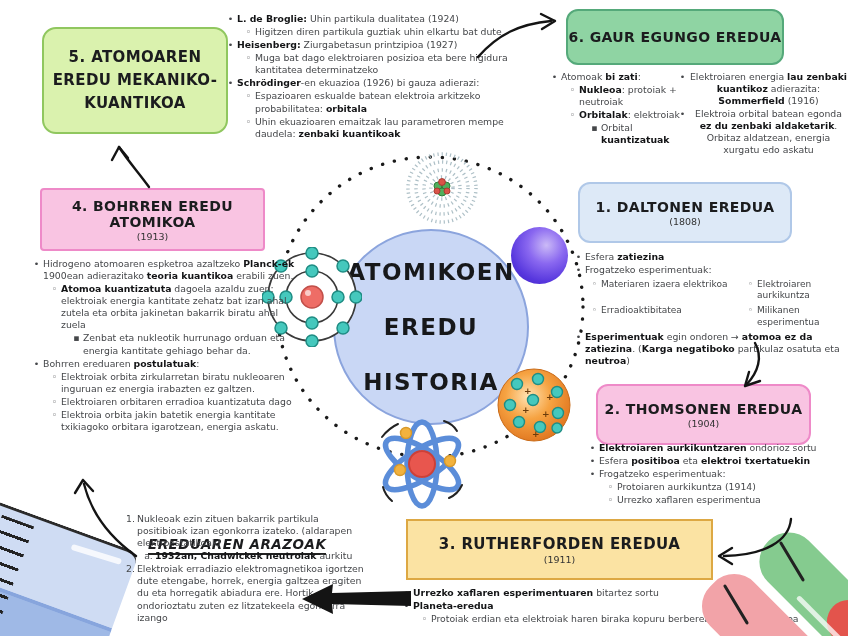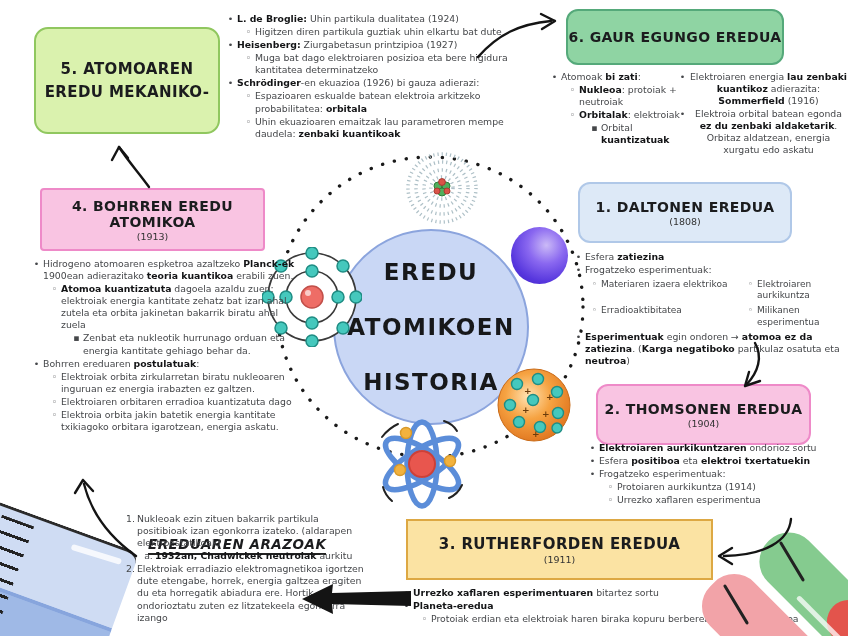--- a/index.html
+++ b/index.html
@@ -5,21 +5,21 @@
   html,body{margin:0;padding:0;background:#fff;}
   .canvas{position:relative;width:848px;height:636px;overflow:hidden;background:#fff;
           font-family:"DejaVu Sans",sans-serif;color:#45474a;}
   svg{display:block;}
   .abs{position:absolute;}
   
   .box{position:absolute;display:flex;flex-direction:column;align-items:center;justify-content:center;
        text-align:center;border-radius:14px;z-index:10;color:#1b1c1e;}
   .box .t{font-weight:bold;letter-spacing:.4px;}
   .box .yr{font-size:9.5px;margin-top:1px;color:#333;}
-  .b5{left:34px;top:27px;width:182px;height:103px;background:var(--box5-fill,#daf2ae);border:2px solid var(--box5-border,#90c75f);}
+  .b5{left:42px;top:27px;width:182px;height:103px;background:var(--box5-fill,#daf2ae);border:2px solid var(--box5-border,#90c75f);}
   .b5 .t{font-size:15px;line-height:23px;}
   .b6{left:566px;top:9px;width:214px;height:52px;background:var(--box6-fill,#8fd4a3);border:2px solid var(--box6-border,#55a97a);border-radius:12px;align-items:center;}
   .b6 .t{font-size:14px;}
   .b4{left:40px;top:188px;width:221px;height:59px;background:var(--pink-fill,#f9c4e2);border:2px solid var(--pink-border,#ee8ac8);border-radius:4px;}
   .b4 .t{font-size:14px;}
   .b1{left:578px;top:182px;width:210px;height:57px;background:var(--blue-fill,#dde9f7);border:2px solid var(--blue-border,#b0c8e8);border-radius:12px;}
   .b1 .t{font-size:14px;}
   .b2{left:596px;top:384px;width:211px;height:57px;background:var(--pink-fill,#f9c4e2);border:2px solid var(--pink-border,#ee8ac8);border-radius:12px;}
   .b2 .t{font-size:14px;}
   .b3{left:406px;top:519px;width:303px;height:57px;background:var(--yellow-fill,#fbe3a3);border:2px solid var(--yellow-border,#dda843);border-radius:0;}
@@ -73,22 +73,22 @@
     <ellipse cx="430" cy="307" rx="153" ry="150" fill="none" stroke="#1a1a1a" stroke-width="3.4" stroke-dasharray="0.1 12" stroke-linecap="round"></ellipse>
   </svg>
 
   <div class="abs beaker">
     <div class="liq"></div>
       <div class="ticks"></div>
       <div class="shine"></div>
   </div>
 
   <div class="circle">
+    <span>ATOMIKOEN</span>
     <span>EREDU</span>
-    <span>ATOMIKOEN</span>
     <span>HISTORIA</span>
   </div>
 
   <svg class="abs" style="left:262px;top:247px;z-index:9;" width="100" height="100" viewBox="0 0 100 100">
     <circle cx="50" cy="50" r="44" fill="#fff" stroke="#3a3a3a" stroke-width="1.6"></circle>
     <circle cx="50" cy="50" r="26" fill="none" stroke="#3a3a3a" stroke-width="1.6"></circle>
     <circle cx="50" cy="50" r="11" fill="#ee6d66" stroke="#c14f49" stroke-width="1.5"></circle>
     <circle cx="46" cy="46" r="3" fill="#fff" opacity=".65"></circle>
     <g fill="#45c8bd" stroke="#1f8d84" stroke-width="1.5">
       <circle cx="50" cy="24" r="6"></circle>
@@ -179,20 +179,21 @@
       <div class="slash"></div>
       <div class="shine"></div>
   </div>
   <div class="abs tube tube-pink">
     <div class="slash"></div>
   </div>
 
   <div class="box b5">
     <span class="t">5. ATOMOAREN</span>
     <span class="t">EREDU MEKANIKO-</span>
+    <span class="t">KUANTIKOA</span>
   </div>
   <div class="box b6">
     <span class="t">6. GAUR EGUNGO EREDUA</span>
   </div>
   <div class="box b4">
     <span class="t">4. BOHRREN EREDU ATOMIKOA</span>
     <span class="yr">(1913)</span>
   </div>
   <div class="box b1">
     <span class="t">1. DALTONEN EREDUA</span>

